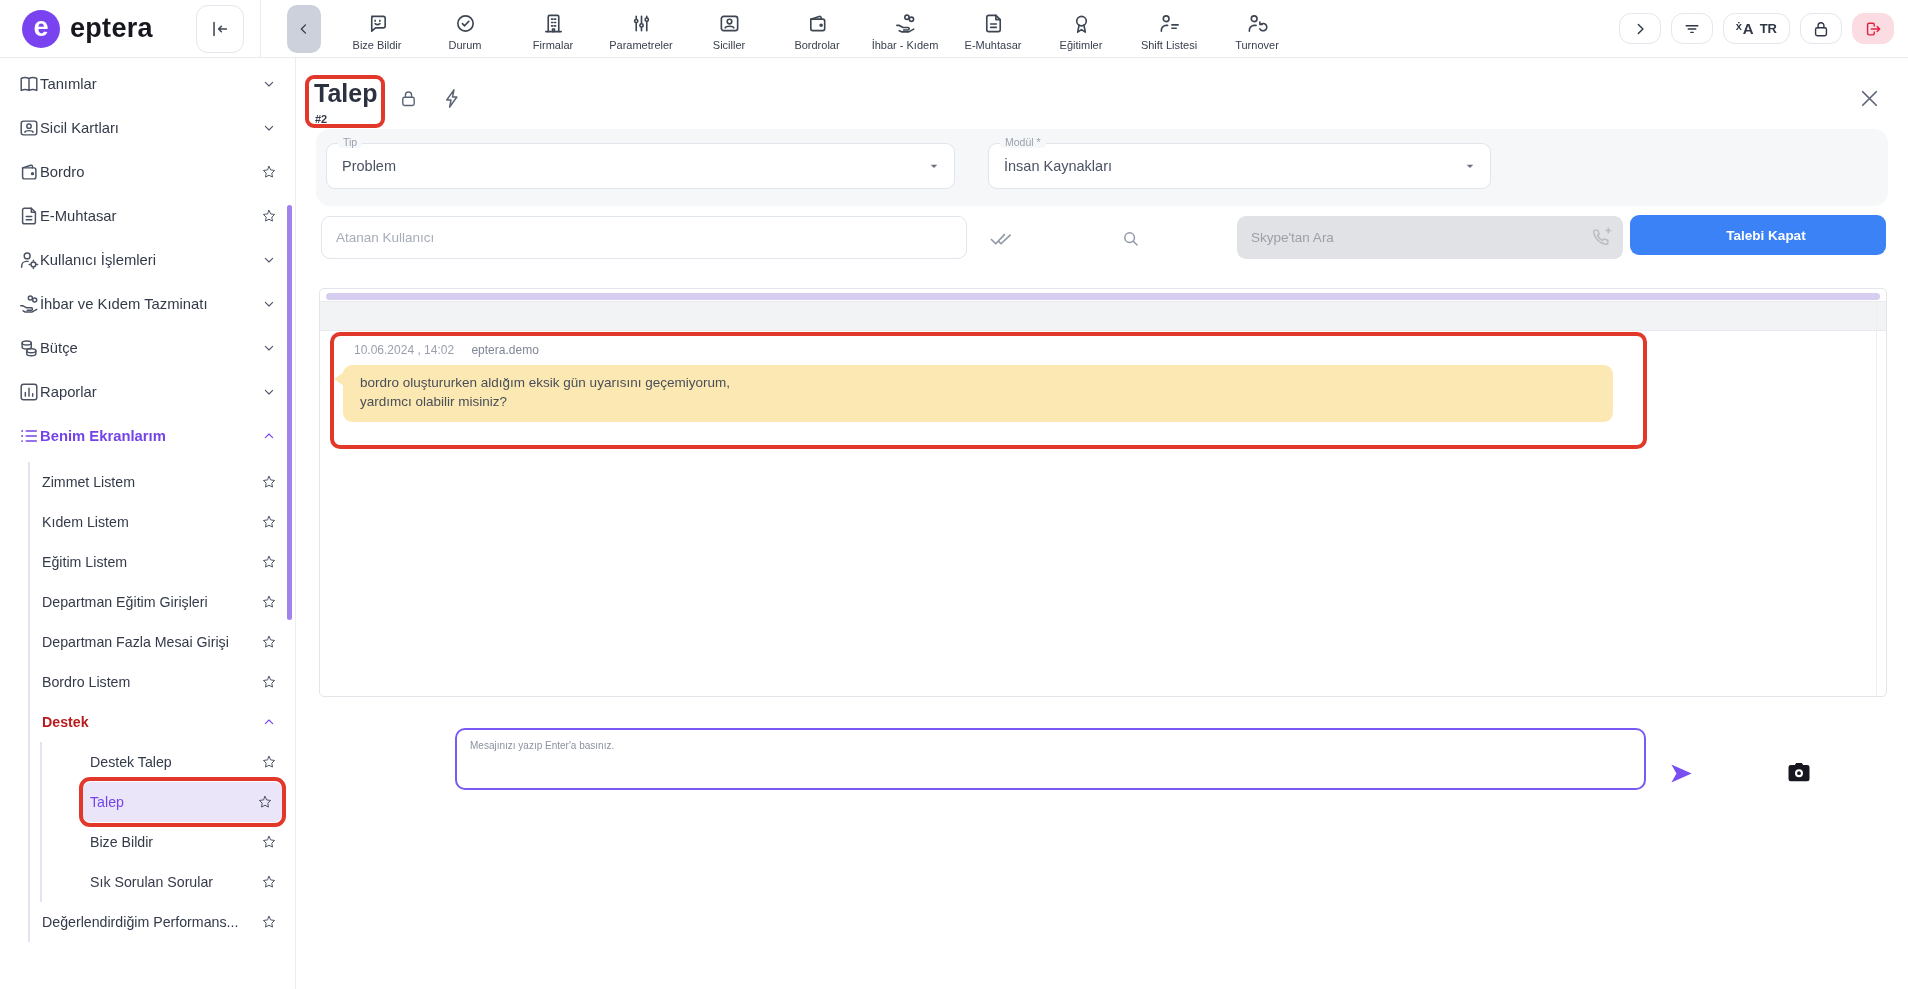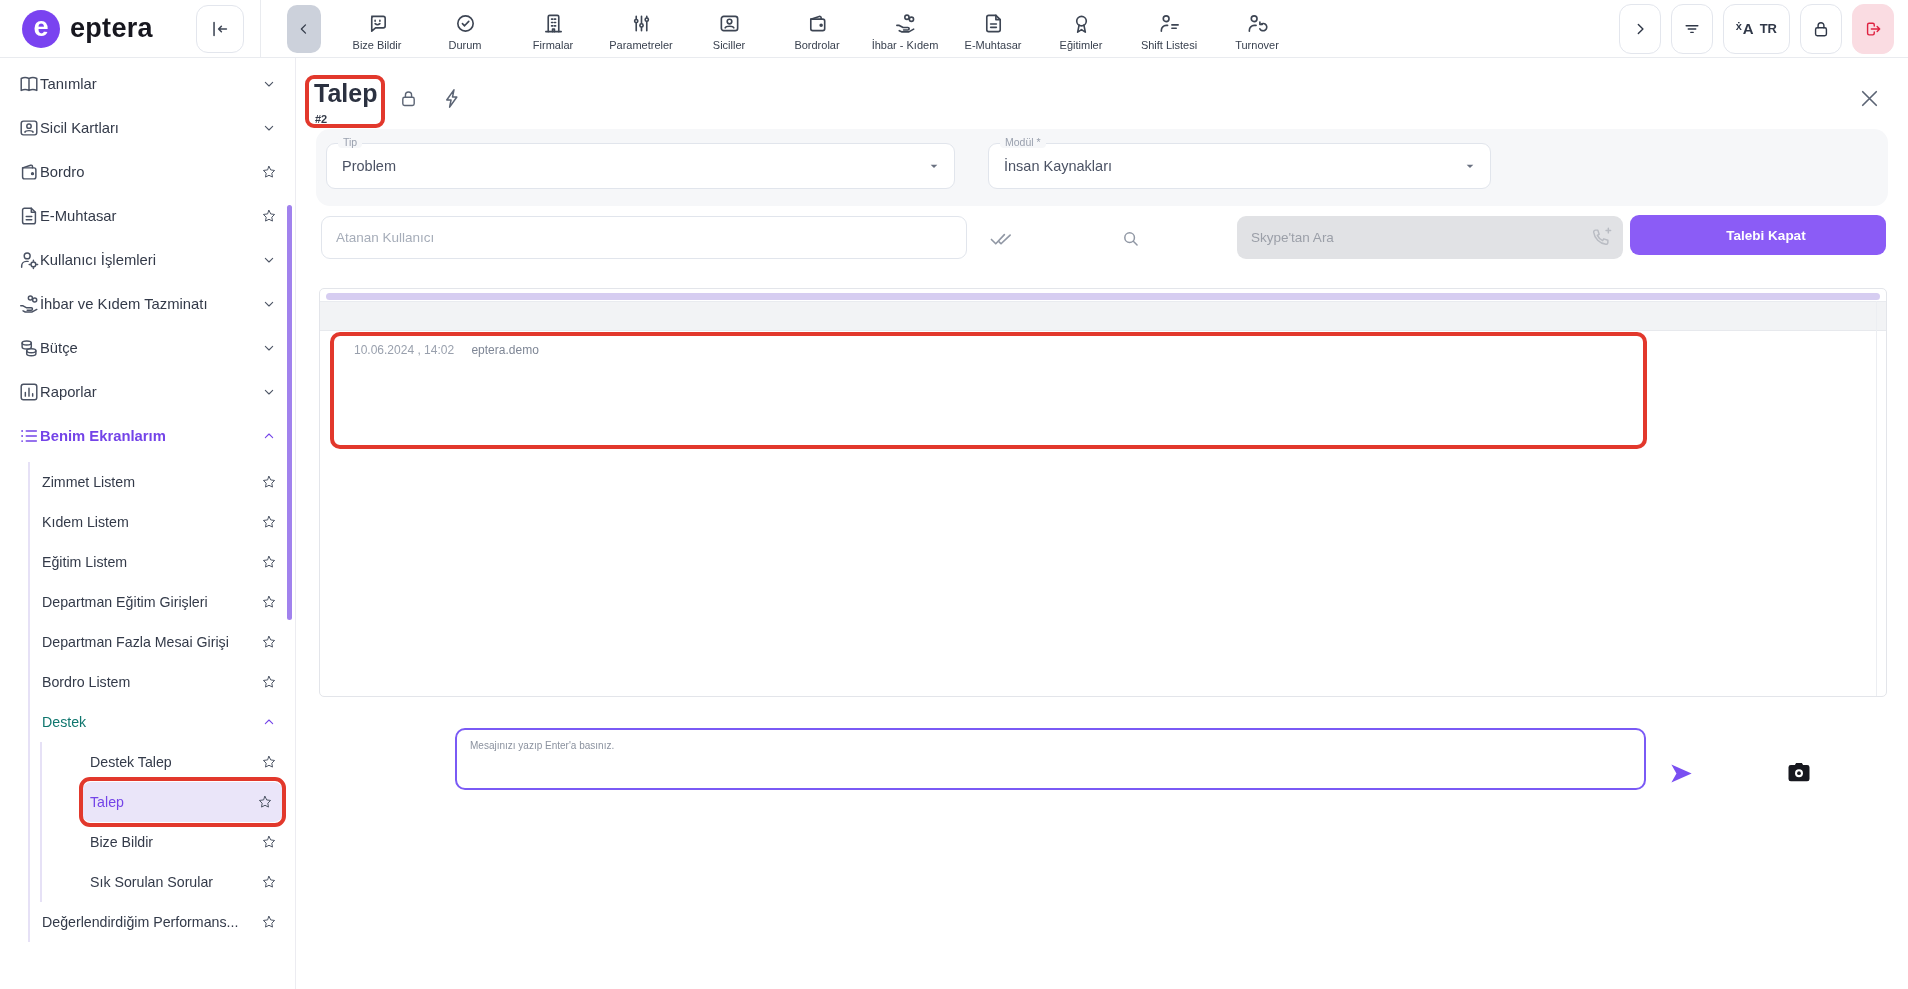--- a/index.html
+++ b/index.html
@@ -25,21 +25,21 @@
   .tb-divider { width:1px; height:58px; background:#e9ebef; margin-left:16px; }
   .back-btn { width:34px; height:48px; background:#ccd1db; border-radius:10px; margin-left:26px;
     display:flex; align-items:center; justify-content:center; color:#333b49; }
   .back-btn .ic { width:18px; height:18px; }
   .menu { display:flex; align-items:flex-start; margin-left:12px; }
   .menu-item { min-width:88px; padding:6px 8px 0 8px; display:flex; flex-direction:column;
     align-items:center; gap:4px; color:#3d4553; cursor:pointer; }
   .menu-item .ic { width:23px; height:23px; }
   .menu-item .lbl { font-size:11px; color:#39414f; white-space:nowrap; }
   .topbar-right { margin-left:auto; display:flex; gap:10px; align-items:center; padding-right:14px; }
-  .tb-btn { height:50px; min-width:42px; border:1px solid #e3e6ed; border-radius:12px;
+  .tb-btn { height:31px; min-width:42px; border:1px solid #e3e6ed; border-radius:12px;
     background:#fff; display:flex; align-items:center; justify-content:center; color:#2f3747; }
   .tb-btn .ic { width:20px; height:20px; }
   .tb-btn.lang { padding:0 12px; gap:6px; font-weight:bold; font-size:13px; }
   .xa { font-style:normal; font-size:15px; font-weight:bold; }
   .xa i { font-style:normal; font-size:11px; vertical-align:4px; margin-right:1px; }
   .tb-btn.logout { background:#fadce2; border-color:#fadce2; color:#df2140; }
 
   
   .sidebar { position:absolute; left:0; top:58px; width:296px; bottom:0; background:#fff;
     border-right:1px solid #ececf1; overflow:hidden; }
@@ -51,21 +51,21 @@
     stroke-width:1.6; stroke-linecap:round; stroke-linejoin:round; }
   .srow .lab { flex:1; white-space:nowrap; overflow:hidden; text-overflow:ellipsis; }
   .srow .trail { width:16px; height:16px; color:#4d5565; flex:none; }
   .srow .trail svg { width:100%; height:100%; stroke:currentColor; fill:none;
     stroke-width:1.6; stroke-linecap:round; stroke-linejoin:round; }
   .srow.active, .srow.active .icn, .srow.active .trail { color:#7444e8; }
   .srow.active .lab { font-weight:bold; }
   .sub1 { margin-left:28px; border-left:2px solid #e6e1f6; margin-top:4px; }
   .sub1 .srow { height:40px; font-size:14.2px; padding-left:12px; }
   .sub2 { margin-left:10px; border-left:2px solid #e6e1f6;padding-left:36px; }
-  .srow.group-purple .lab { color:#0f766e; font-weight:normal; }
+  .srow.group-purple .lab { color:#b91c1c; font-weight:bold; }
   .srow.group-purple .trail { color:#7444e8; }
   .srow.selected { background:#eae5f9; border-radius:9px; margin:0 12px 0 4px;
     padding-left:8px; padding-right:10px; }
   .srow.selected .lab { color:#7444e8; }
   .srow.selected::after { content:""; position:absolute; inset:-5px -3px; border:4px solid #e2382c;
     border-radius:11px; pointer-events:none; }
   .sb-thumb { position:absolute; right:3px; top:147px; width:5px; height:415px;
     background:#8a63e8; border-radius:3px; opacity:.8; }
 
   
@@ -106,21 +106,21 @@
   .search-pos { left:824px; top:170px; width:21px; height:21px; }
   .skype { position:absolute; left:941px; top:158px; width:386px; height:43px;
     background:#e1e2e5; border-radius:9px; }
   .skype input { width:100%; height:100%; border:none; outline:none; background:transparent;
     padding:0 40px 0 14px; font-size:13.5px; font-family:inherit; color:#9b9fa8; }
   .skype input::placeholder { color:#9b9fa8; }
   .skype .phone { position:absolute; right:11px; top:10px; width:22px; height:22px; color:#b9bcc3; }
   .skype .phone svg { width:100%; height:100%; stroke:currentColor; fill:none;
     stroke-width:1.6; stroke-linecap:round; stroke-linejoin:round; }
   .close-req-btn { position:absolute; left:1334px; top:157px; width:256px; height:40px;
-    background:#8b5cf6; border:none; border-radius:9px; color:#fff; font-size:13.5px;
+    background:#3b82f6; border:none; border-radius:9px; color:#fff; font-size:13.5px;
     font-weight:bold; font-family:inherit; cursor:pointer;padding-left:16px; }
 
   .chat-panel { position:absolute; left:23px; top:230px; width:1568px; height:409px;
     border:1px solid #e3e5ea; border-radius:5px; background:#fff; }
   .lavender-bar { position:absolute; left:6px; right:6px; top:4px; height:7px;
     background:#d6cdf1; border-radius:4px; }
   .chat-strip { position:absolute; left:0; right:0; top:12px; height:30px; background:#f2f3f5;
     border-top:1px solid #e9ebef; border-bottom:1px solid #e7e9ed; }
   .chat-vline { position:absolute; right:9px; top:12px; bottom:0; width:1px; background:#eceef2; }
   .msg-box { left:10px; top:43px; width:1317px; height:117px; border-radius:10px; }
@@ -733,20 +733,24 @@
 
   <div class="chat-panel">
     <div class="lavender-bar"></div>
     <div class="chat-strip"></div>
     <div class="chat-vline"></div>
     <div class="annotation msg-box"></div>
     <div class="msg-meta">
       <span class="date">10.06.2024 , 14:02</span>
       <span class="author">eptera.demo</span>
     </div>
+    <div class="bubble">
+      <span class="line l1">bordro oluştururken aldığım eksik gün uyarısını geçemiyorum,</span>
+      <span class="line l2">yardımcı olabilir misiniz?</span>
+    </div>
   </div>
 
   <div class="msg-input">
     <textarea placeholder="Mesajınızı yazıp Enter'a basınız." style=""></textarea>
   </div>
   <div class="send-pos">
       <svg>
         <use href="#i-send"></use>
       </svg>
     </div>

